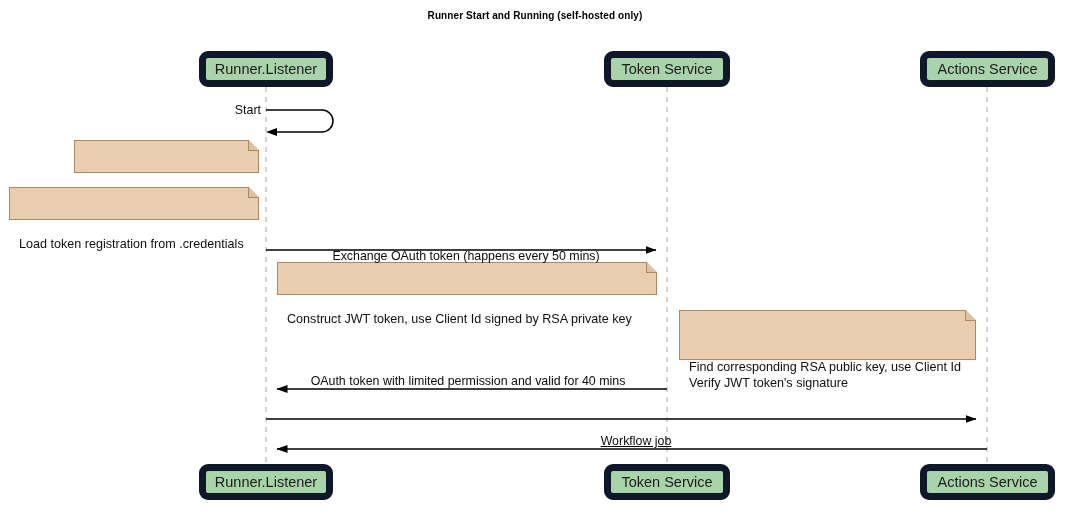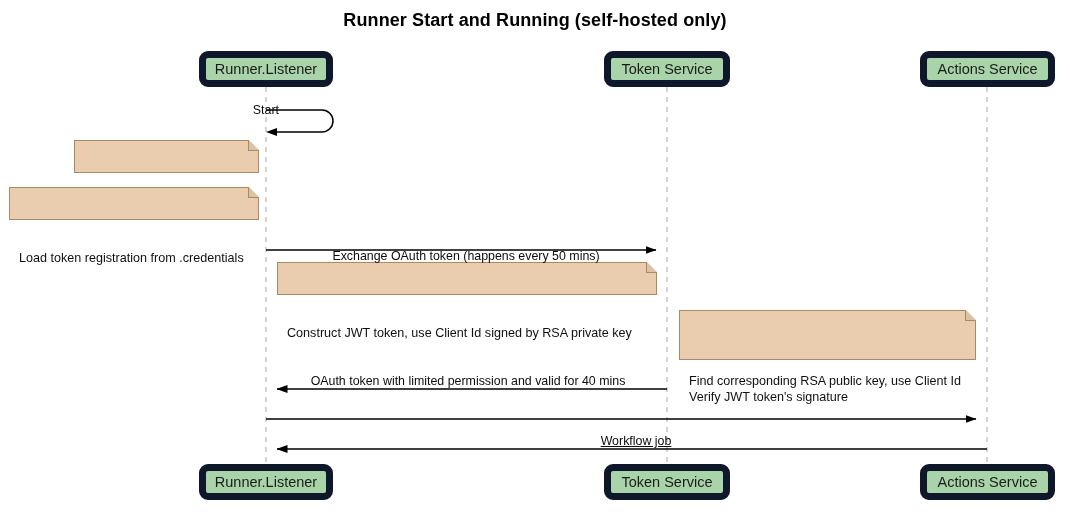--- a/index.html
+++ b/index.html
@@ -21,21 +21,21 @@
     inset: 0;
   }
 
   
   .diagram-title {
     position: absolute;
     left: 0;
     top: 10px;
     width: 1070px;
     text-align: center;
-    font-size: 18px;
+    font-size: 10px;
     font-weight: bold;
     letter-spacing: 0.1px;
     color: #000;
   }
 
   
   #wire-layer {
     position: absolute;
     left: 0; top: 0;
     width: 1070px;
@@ -61,21 +61,21 @@
     white-space: nowrap;
     line-height: 1;
   }
 
   
   .note {
     position: absolute;
     background: #e9cdae;
     border: 1px solid #a98a63;
     box-sizing: border-box;
-    padding: 14px 9px 6px 9px;
+    padding: 0 9px 6px 9px;
     font-size: 12.6px;
     line-height: 16px;
     color: #101010;
     white-space: pre;
   }
   .note .fold {
     position: absolute;
     top: -1px;
     right: -1px;
     width: 11px;
@@ -167,21 +167,21 @@
   <div class="participant-box" style="left:199px; top:464px; width:134px;">
     <span class="participant-label">Runner.Listener</span>
   </div>
   <div class="participant-box" style="left:604px; top:464px; width:126px;">
     <span class="participant-label">Token Service</span>
   </div>
   <div class="participant-box" style="left:920px; top:464px; width:135px;">
     <span class="participant-label">Actions Service</span>
   </div>
 
-  <div class="msg-label right-anchored" style="left:261px; top:103px;margin-left:18px;">Start</div>
+  <div class="msg-label right-anchored" style="left:261px; top:103px;">Start</div>
 
   <div class="note" style="left:74px; top:140px; width:185px; height:33px;">
     <span class="fold"></span>
     <span class="note-text">Load config info from .runner</span>
   </div>
 
   <div class="note" style="left:9px; top:187px; width:250px; height:33px;">
     <span class="fold"></span>
     <span class="note-text">Load token registration from .credentials</span>
   </div>

